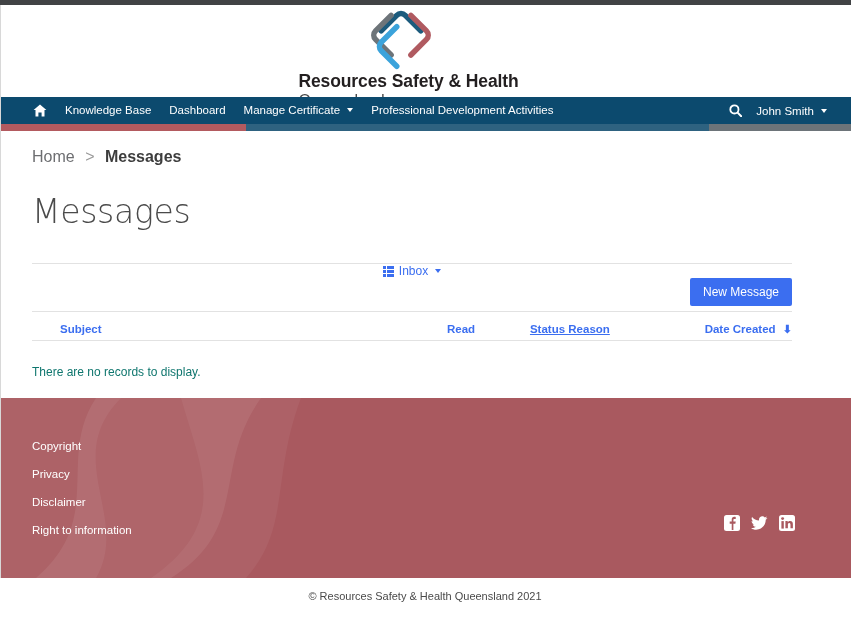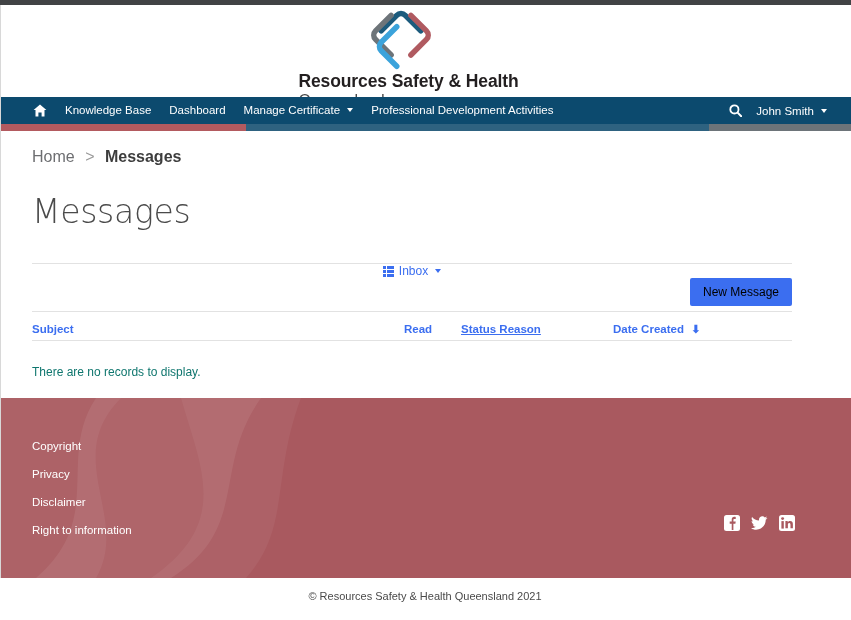--- a/index.html
+++ b/index.html
@@ -178,21 +178,21 @@
     width: 0; height: 0;
     border-left: 3.5px solid transparent;
     border-right: 3.5px solid transparent;
     border-top: 4px solid #3b6ef0;
     margin-left: 2px;
     vertical-align: middle;
   }
   .new-msg-btn {
     margin-left: auto;
     background: #3b6ef0;
-    color: #000000;
+    color: #ffffff;
     font-size: 12px;
     border: none;
     border-radius: 2px;
     padding: 7px 13px;
     cursor: pointer;
     font-family: "Liberation Sans", sans-serif;
   }
 
   .table-head {
     display: flex;
@@ -200,20 +200,21 @@
     height: 28px;
     width: 760px;
     padding-top: 6px;
   }
   .th {
     color: #3b6ef0;
     font-size: 11.5px;
     font-weight: bold;
     cursor: pointer;
     white-space: nowrap;
+    margin-left: 28px;
   }
   .th-subject { width: 372px; }
   .th-read { width: 57px; }
   .th-status { width: 152px; text-decoration: underline; }
   .th-date { width: auto; }
   .sort-arrow {
     display: inline-block;
     margin-left: 4px;
     color: #3b6ef0;
     font-size: 11px;

